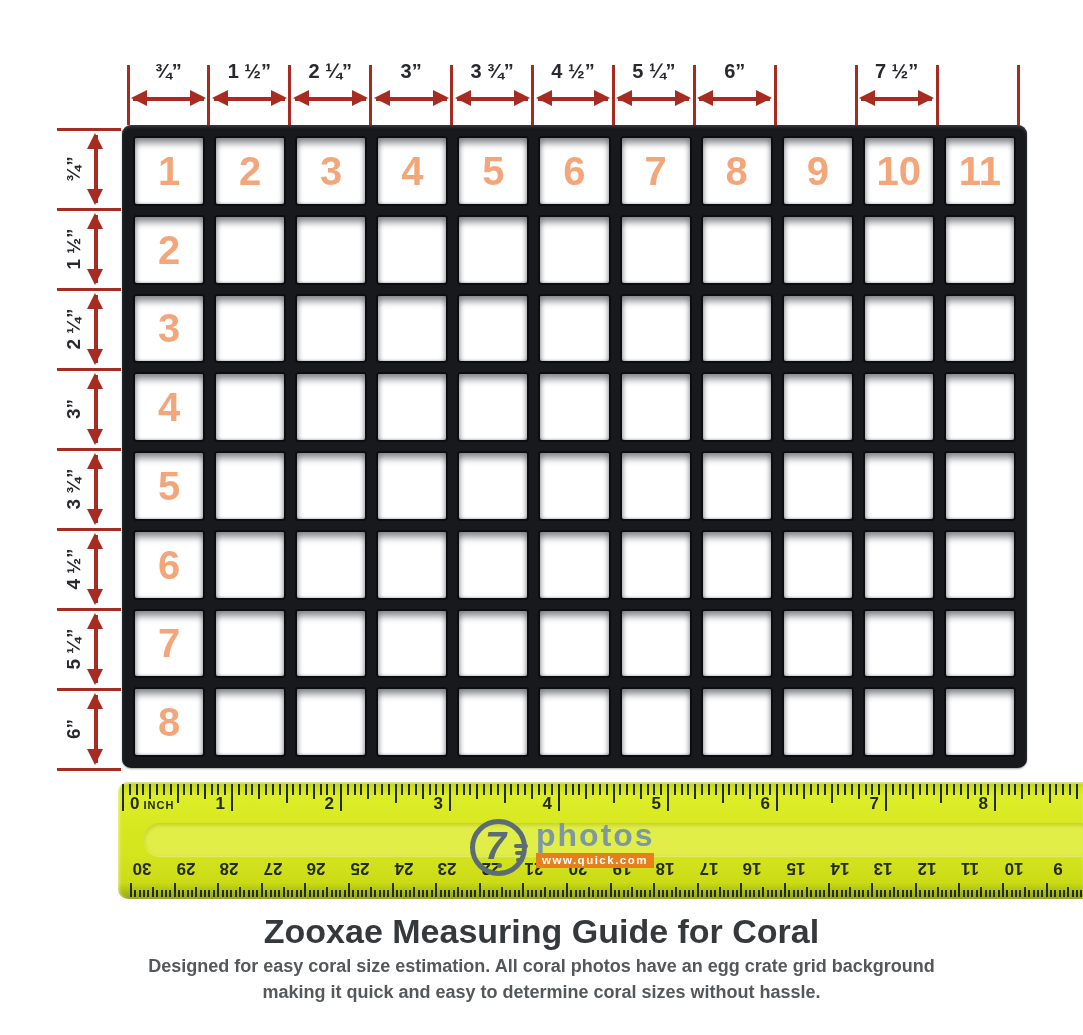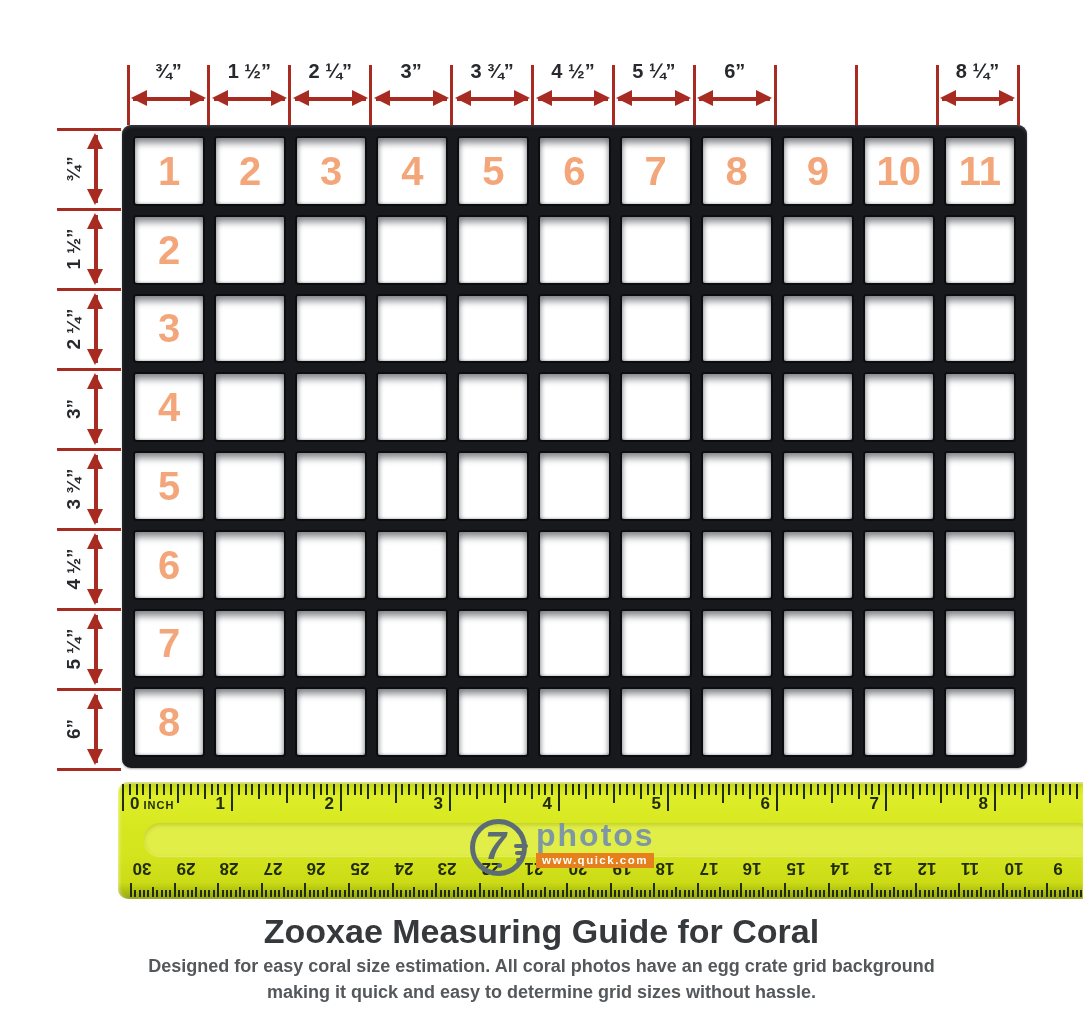--- a/index.html
+++ b/index.html
@@ -184,22 +184,22 @@
         </div>
       </div>
       <div class="mseg" style="left: 566.364px; width: 80.9091px; height: 65px;">
         <div class="m-label">6”</div>
         <div class="arrow-h">
           <div class="line"></div>
           <div class="ah-left"></div>
           <div class="ah-right"></div>
         </div>
       </div>
-      <div class="mseg" style="left: 809.091px; width: 80.9091px; height: 65px;">
-        <div class="m-label">8 ¼”</div>
+      <div class="mseg" style="left: 728.182px; width: 80.9091px; height: 65px;">
+        <div class="m-label">7 ½”</div>
         <div class="arrow-h">
           <div class="line"></div>
           <div class="ah-left"></div>
           <div class="ah-right"></div>
         </div>
       </div>
     </div>
 
   <div id="left-band" class="mband" style="left:57px;top:129px;width:66px;height:640px;">
       <div class="tick-h" style="top: -1.5px; left: 0px; width: 64px;"></div>
@@ -814,15 +814,15 @@
       </div>
       <div id="brand-texts">
         <div id="brand-name">photos</div>
         <div id="brand-site">www.quick.com</div>
       </div>
     </div>
   </div>
 
   <div id="title">Zooxae Measuring Guide for Coral</div>
   <div id="desc1" class="desc">Designed for easy coral size estimation. All coral photos have an egg crate grid background</div>
-  <div id="desc2" class="desc">making it quick and easy to determine grid sizes without hassle.</div>
+  <div id="desc2" class="desc">making it quick and easy to determine coral sizes without hassle.</div>
 
 </div>
 
 </body></html>

